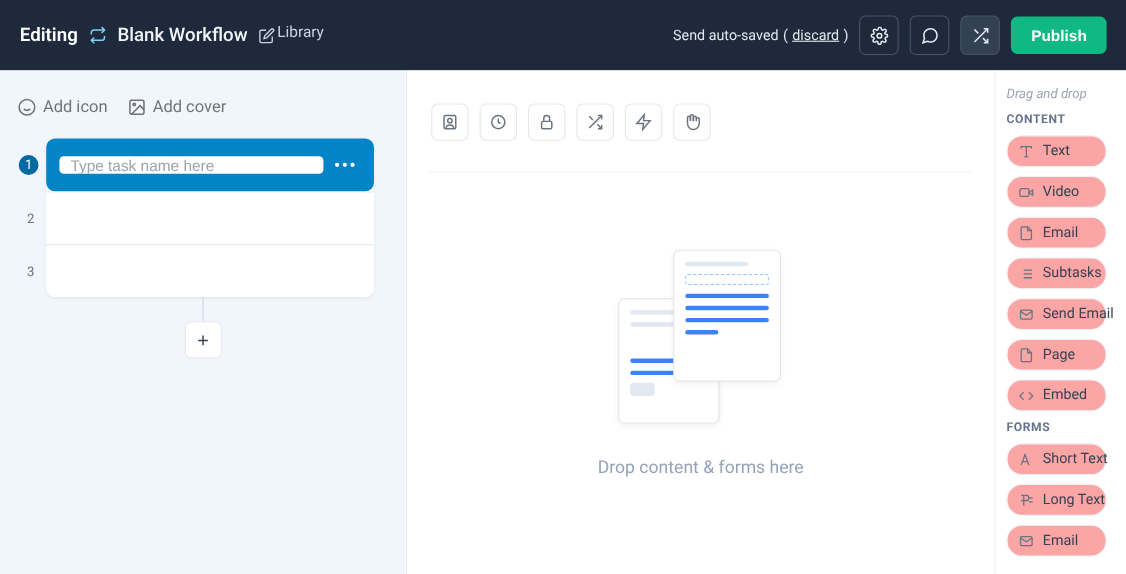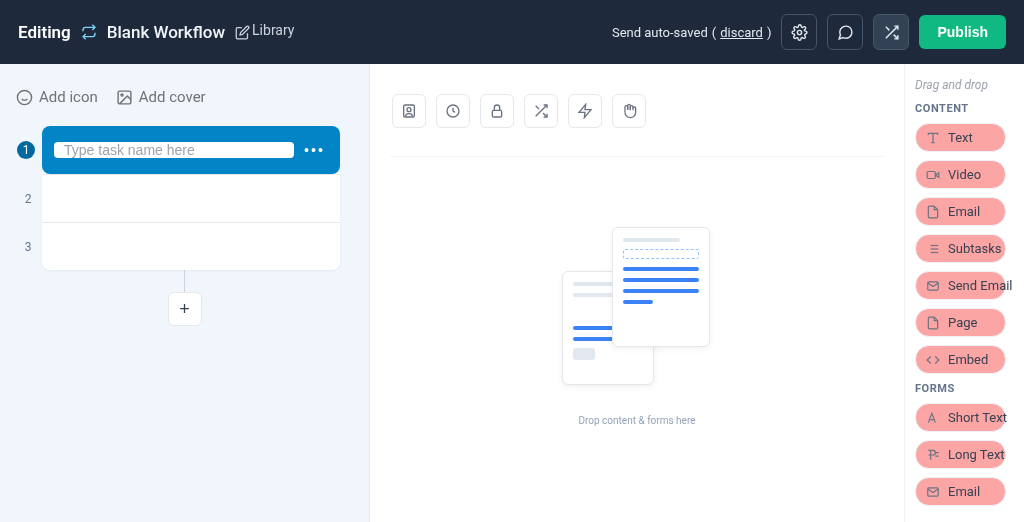--- a/index.html
+++ b/index.html
@@ -222,21 +222,21 @@
   .page.back { left: 0; top: 44px; width: 92px; height: 114px; }
   .page.front { left: 50px; top: 0; width: 98px; height: 120px; }
   .line { height: 4px; border-radius: 2px; margin-bottom: 7px; }
   .line.blue { background: #3b82f6; }
   .line.grey { background: #e2e8f0; }
   .line.short { width: 40%; }
   .line.med { width: 75%; }
   .line.long { width: 100%; }
   .pill { height: 10px; border-radius: 2px; border: 1px dashed #93c5fd; margin-bottom: 8px; }
   .block { width: 22px; height: 12px; background: #e2e8f0; border-radius: 3px; margin-top: 6px; }
-  .drop-label { font-size: 10px; color: #94a3b8; }
+  .drop-label { font-size: 16px; color: #94a3b8; }
 
   
   .right-col {
     width: 120px;
     background: #fff;
     border-left: 1px solid #eef2f7;
     padding: 14px 18px 0 10px;
     overflow: hidden;
     font-size: 13px;
   }

